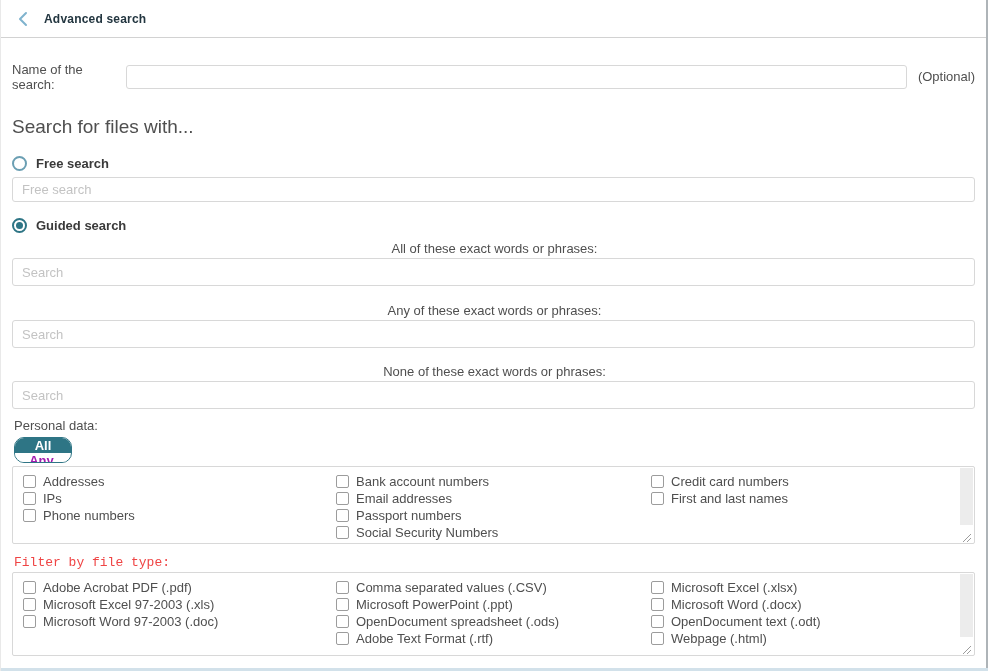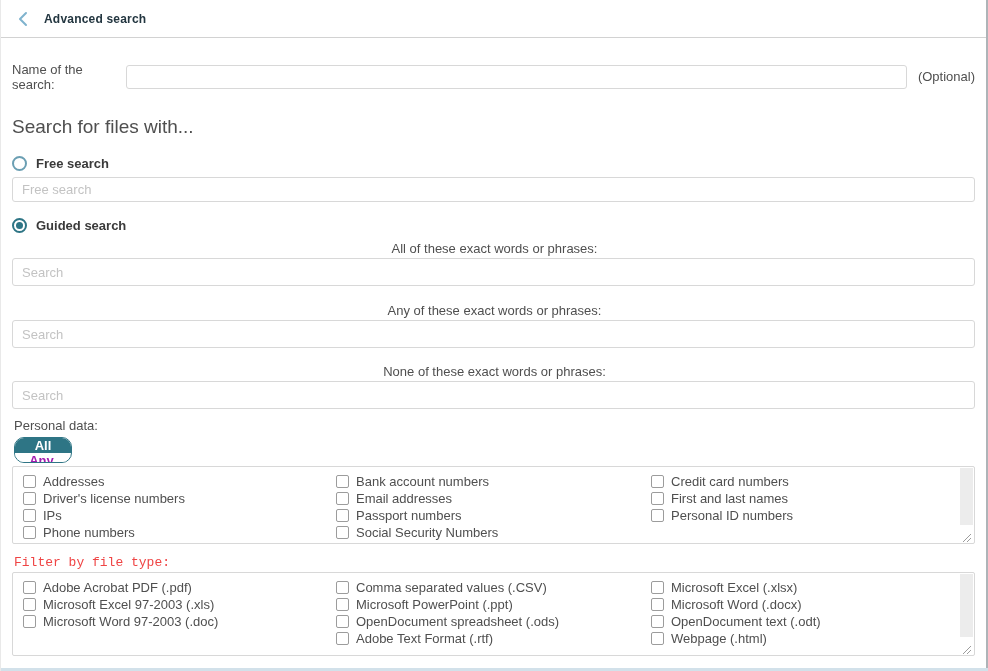--- a/index.html
+++ b/index.html
@@ -143,24 +143,20 @@
 
     <div class="check-panel panel-personal">
       <div class="check-cols">
           <div class="check-col">
             <label class="check-item">
               <span class="checkbox"></span>
               <span class="check-label">Addresses</span>
             </label>
             <label class="check-item">
               <span class="checkbox"></span>
-              <span class="check-label">Driver's license numbers</span>
-            </label>
-            <label class="check-item">
-              <span class="checkbox"></span>
               <span class="check-label">IPs</span>
             </label>
             <label class="check-item">
               <span class="checkbox"></span>
               <span class="check-label">Phone numbers</span>
             </label>
           </div>
           <div class="check-col">
             <label class="check-item">
               <span class="checkbox"></span>
@@ -180,24 +176,20 @@
             </label>
           </div>
           <div class="check-col">
             <label class="check-item">
               <span class="checkbox"></span>
               <span class="check-label">Credit card numbers</span>
             </label>
             <label class="check-item">
               <span class="checkbox"></span>
               <span class="check-label">First and last names</span>
-            </label>
-            <label class="check-item">
-              <span class="checkbox"></span>
-              <span class="check-label">Personal ID numbers</span>
             </label>
           </div>
         </div>
       <div class="scroll-track"></div>
       <div class="resize-grip">
         <svg width="12" height="12" viewBox="0 0 12 12">
             <path d="M11 3 L3 11 M11 7 L7 11" stroke="#9c9c9c" stroke-width="1" fill="none"></path>
           </svg>
       </div>
     </div>

